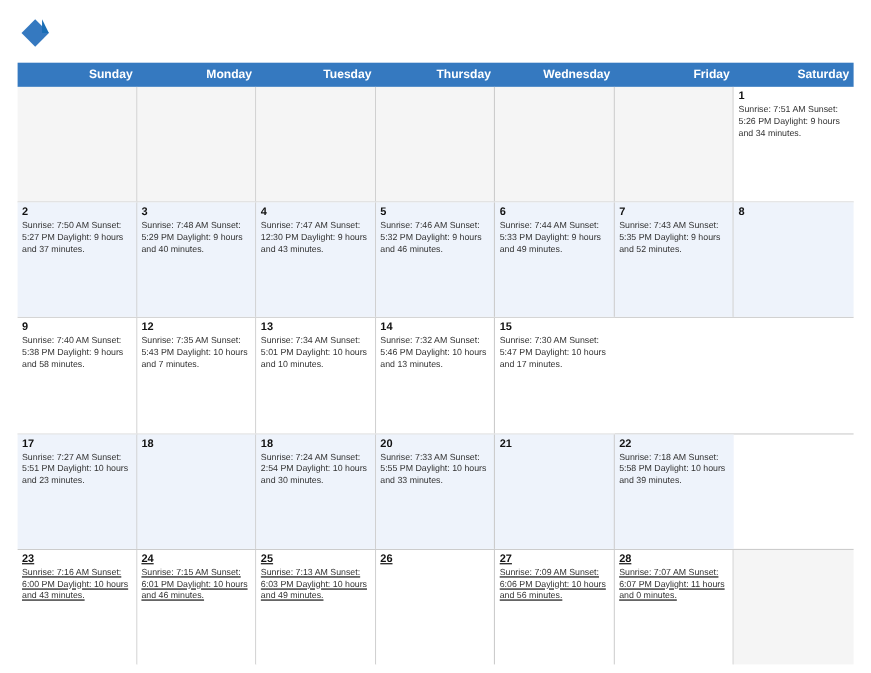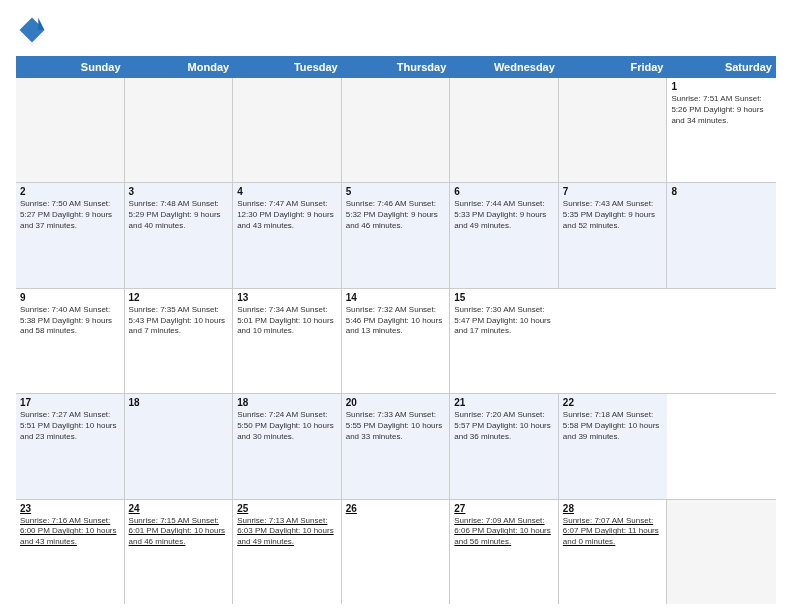--- a/index.html
+++ b/index.html
@@ -241,34 +241,31 @@
             <div class="day-info">Sunrise: 7:27 AM
 Sunset: 5:51 PM
 Daylight: 10 hours and 23 minutes.</div>
           </div>
           <div class="cal-cell alt-row">
             <div class="day-num">18</div>
           </div>
           <div class="cal-cell alt-row">
             <div class="day-num">18</div>
             <div class="day-info">Sunrise: 7:24 AM
-Sunset: 5:50 PM
+Sunset: 2:54 PM
 Daylight: 10 hours and 30 minutes.</div>
           </div>
           <div class="cal-cell alt-row">
             <div class="day-num">20</div>
             <div class="day-info">Sunrise: 7:33 AM
 Sunset: 5:55 PM
 Daylight: 10 hours and 33 minutes.</div>
           </div>
           <div class="cal-cell alt-row">
             <div class="day-num">21</div>
-            <div class="day-info">Sunrise: 7:20 AM
-Sunset: 5:57 PM
-Daylight: 10 hours and 36 minutes.</div>
           </div>
           <div class="cal-cell alt-row">
             <div class="day-num">22</div>
             <div class="day-info">Sunrise: 7:18 AM
 Sunset: 5:58 PM
 Daylight: 10 hours and 39 minutes.</div>
           </div>
         </div>
         <div class="cal-week">
           <div class="cal-cell">

